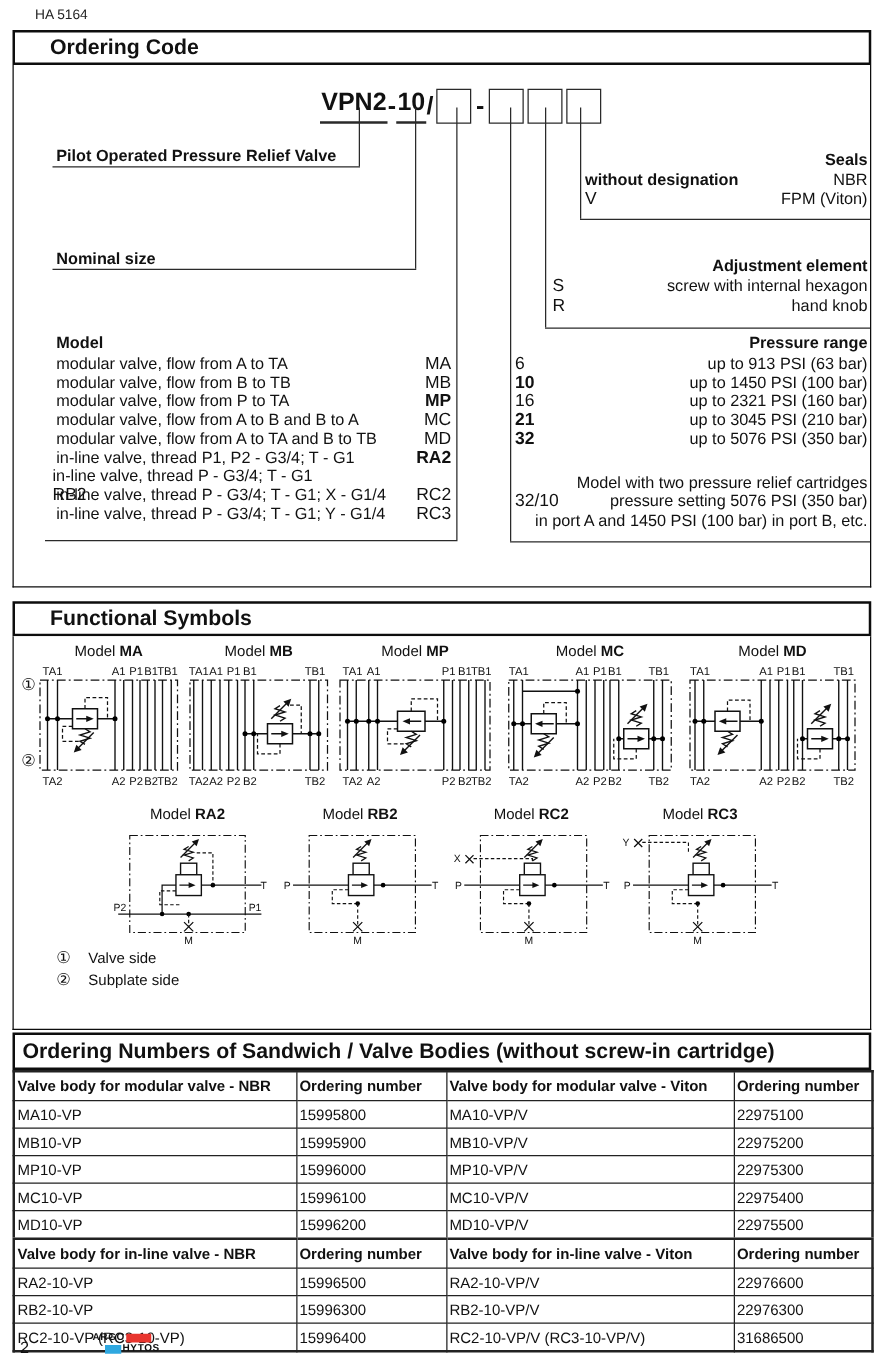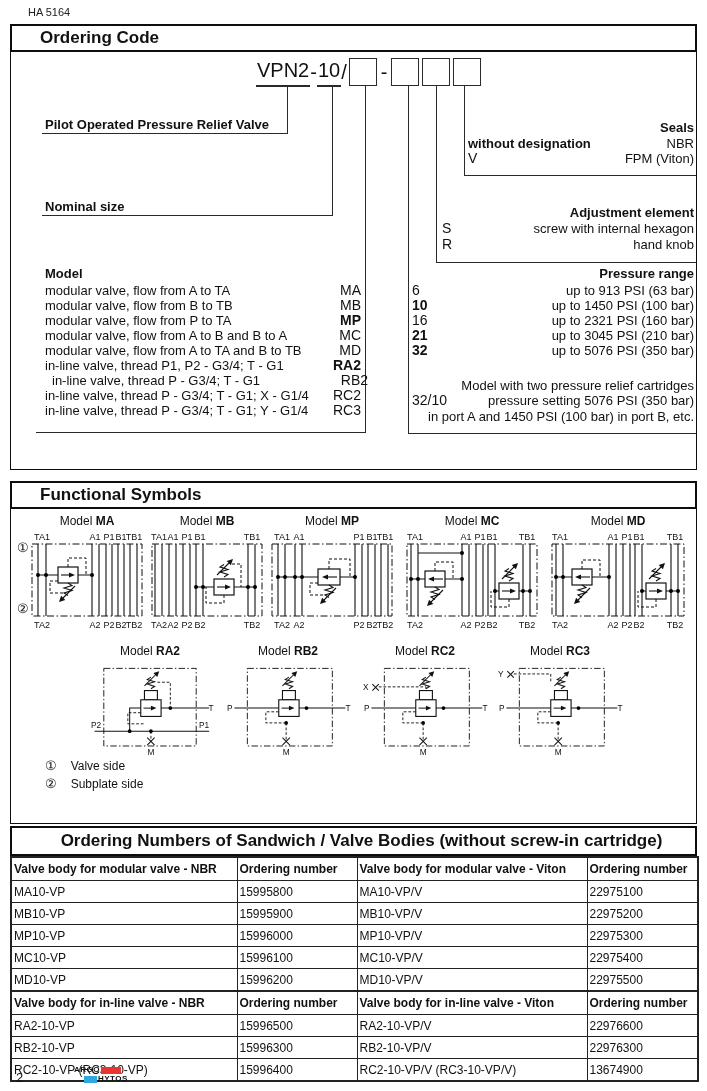--- a/index.html
+++ b/index.html
@@ -8,21 +8,21 @@
   .abs{position:absolute;}
   .b{font-weight:bold;}
   .t12{font-size:13px;line-height:15px;}
   .t14{font-size:14px;line-height:15px;}
   .doc-code{font-size:11px;color:#222;}
   .sec-title{border:2px solid #0d0d0d;display:flex;align-items:center;
              font-size:17px;font-weight:bold;background:#fff;box-sizing:border-box;}
   .sec-body{border:1px solid #0d0d0d;border-top:none;box-sizing:border-box;background:#fff;}
   .hl{height:1px;background:#2a2a2a;}
   .vl{width:1px;background:#2a2a2a;}
-  .codeRow{display:flex;align-items:center;font-size:20px;font-weight:normal;line-height:27px;}
+  .codeRow{display:flex;align-items:flex-end;font-size:20px;font-weight:bold;line-height:27px;margin-top:12px;}
   .codeRow .u{border-bottom:2px solid #2a2a2a;padding:0 1px 1px 1px;}
   .cbox{width:26px;height:26px;border:1.5px solid #2a2a2a;background:#fff;margin-left:2px;}
   .cbox.g{margin-left:3px;}
   .cdash{padding:0 4px;}
   .pairRow{display:flex;justify-content:space-between;align-items:baseline;}
   .rightTxt{text-align:right;}
   .fs-svg text{font-family:"Liberation Sans",sans-serif;font-size:9px;fill:#111;}
   .fs-svg .ln{stroke:#111;stroke-width:1.1;fill:none;}
   .fs-svg .bx{fill:#fff;stroke:#111;stroke-width:1.2;}
   .fs-svg .dd{stroke:#111;stroke-width:1;fill:none;stroke-dasharray:7 2.5 1.5 2.5;}
@@ -100,21 +100,21 @@
       <span class="t14">MC</span>
     </div>
   <div class="abs pairRow" style="left:45px;top:343px;width:316px;">
       <span class="t12">modular valve, flow from A to TA and B to TB</span>
       <span class="t14">MD</span>
     </div>
   <div class="abs pairRow" style="left:45px;top:358px;width:316px;">
       <span class="t12">in-line valve, thread P1, P2 - G3/4; T - G1</span>
       <span class="t14 b">RA2</span>
     </div>
-  <div class="abs pairRow" style="left:52px;top:373px;width:316px;">
+  <div class="abs pairRow" style="left:42px;top:373px;width:316px;flex-direction:column;">
       <span class="t12">in-line valve, thread P - G3/4; T - G1</span>
       <span class="t14">RB2</span>
     </div>
   <div class="abs pairRow" style="left:45px;top:388px;width:316px;">
       <span class="t12">in-line valve, thread P - G3/4; T - G1; X - G1/4</span>
       <span class="t14">RC2</span>
     </div>
   <div class="abs pairRow" style="left:45px;top:403px;width:316px;">
       <span class="t12">in-line valve, thread P - G3/4; T - G1; Y - G1/4</span>
       <span class="t14">RC3</span>
@@ -443,21 +443,21 @@
 
   <div class="abs legendRow" style="left:45px;top:758px;">
     <span class="circNum">①</span>
     <span>Valve side</span>
   </div>
   <div class="abs legendRow" style="left:45px;top:776px;">
     <span class="circNum">②</span>
     <span>Subplate side</span>
   </div>
 
-  <div class="abs sec-title" style="left:10px;top:826px;width:687px;height:30px;justify-content:center;padding-left:16px;">
+  <div class="abs sec-title" style="left:10px;top:826px;width:687px;height:30px;justify-content:flex-start;padding-left:6px;">
     <span>Ordering Numbers of Sandwich / Valve Bodies (without screw-in cartridge)</span>
   </div>
 
   <table class="ord abs" style="left:10px;top:856px;">
     <colgroup>
         <col style="width:226px">
         <col style="width:120px">
         <col style="width:230px">
         <col style="width:111px">
       </colgroup>
@@ -513,21 +513,21 @@
     <tr>
           <td>RB2-10-VP</td>
           <td>15996300</td>
           <td>RB2-10-VP/V</td>
           <td>22976300</td>
         </tr>
     <tr>
           <td>RC2-10-VP (RC3-10-VP)</td>
           <td>15996400</td>
           <td>RC2-10-VP/V (RC3-10-VP/V)</td>
-          <td>13674900</td>
+          <td>31686500</td>
         </tr>
   </tbody>
     </table>
 
   <div class="abs t12" style="left:16px;top:1070px;">2</div>
   <div class="abs logo" style="left:74px;top:1066px;">
     <div class="lrow">
         <span>ARGO</span>
         <span class="lred" style="background: rgb(232, 53, 46);"></span>
       </div>

